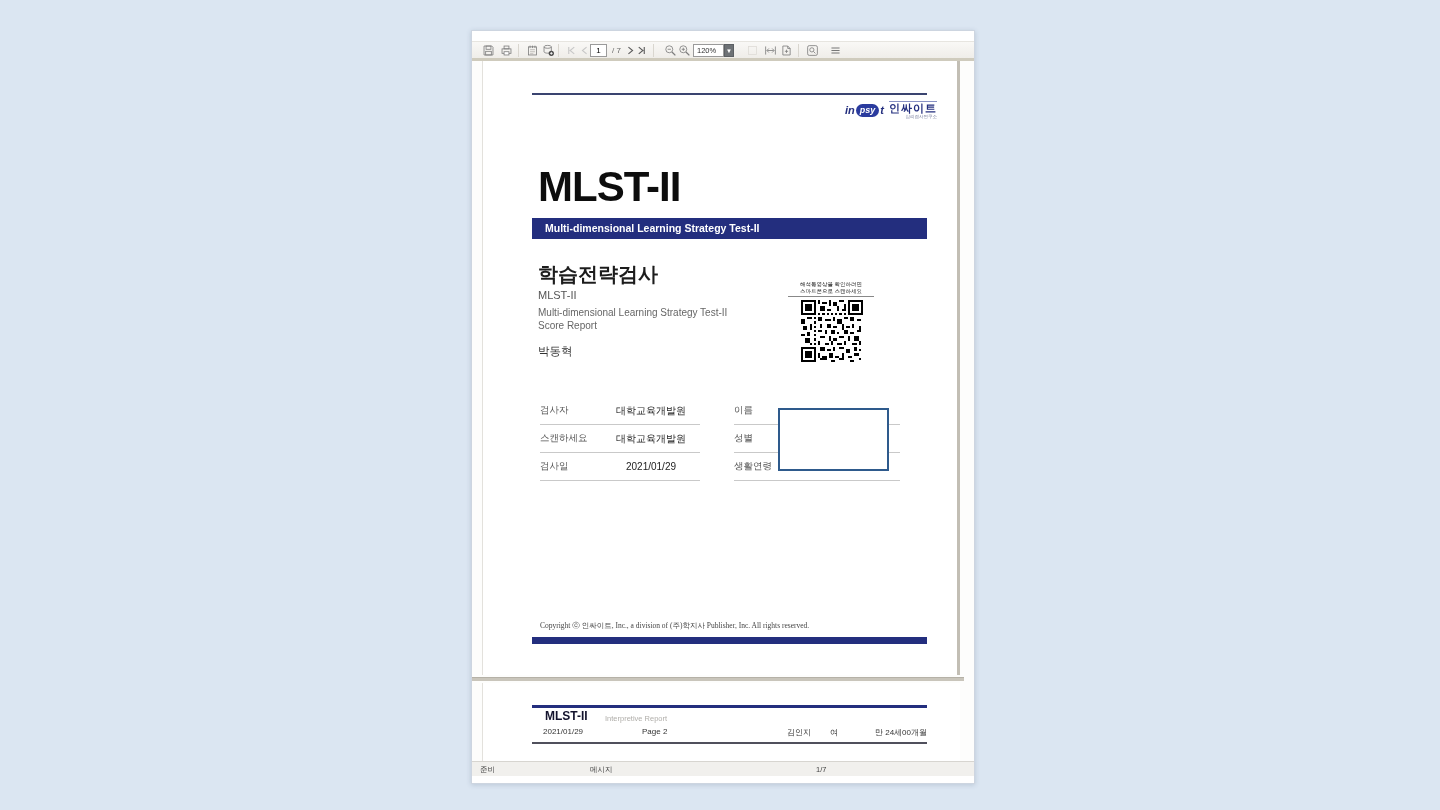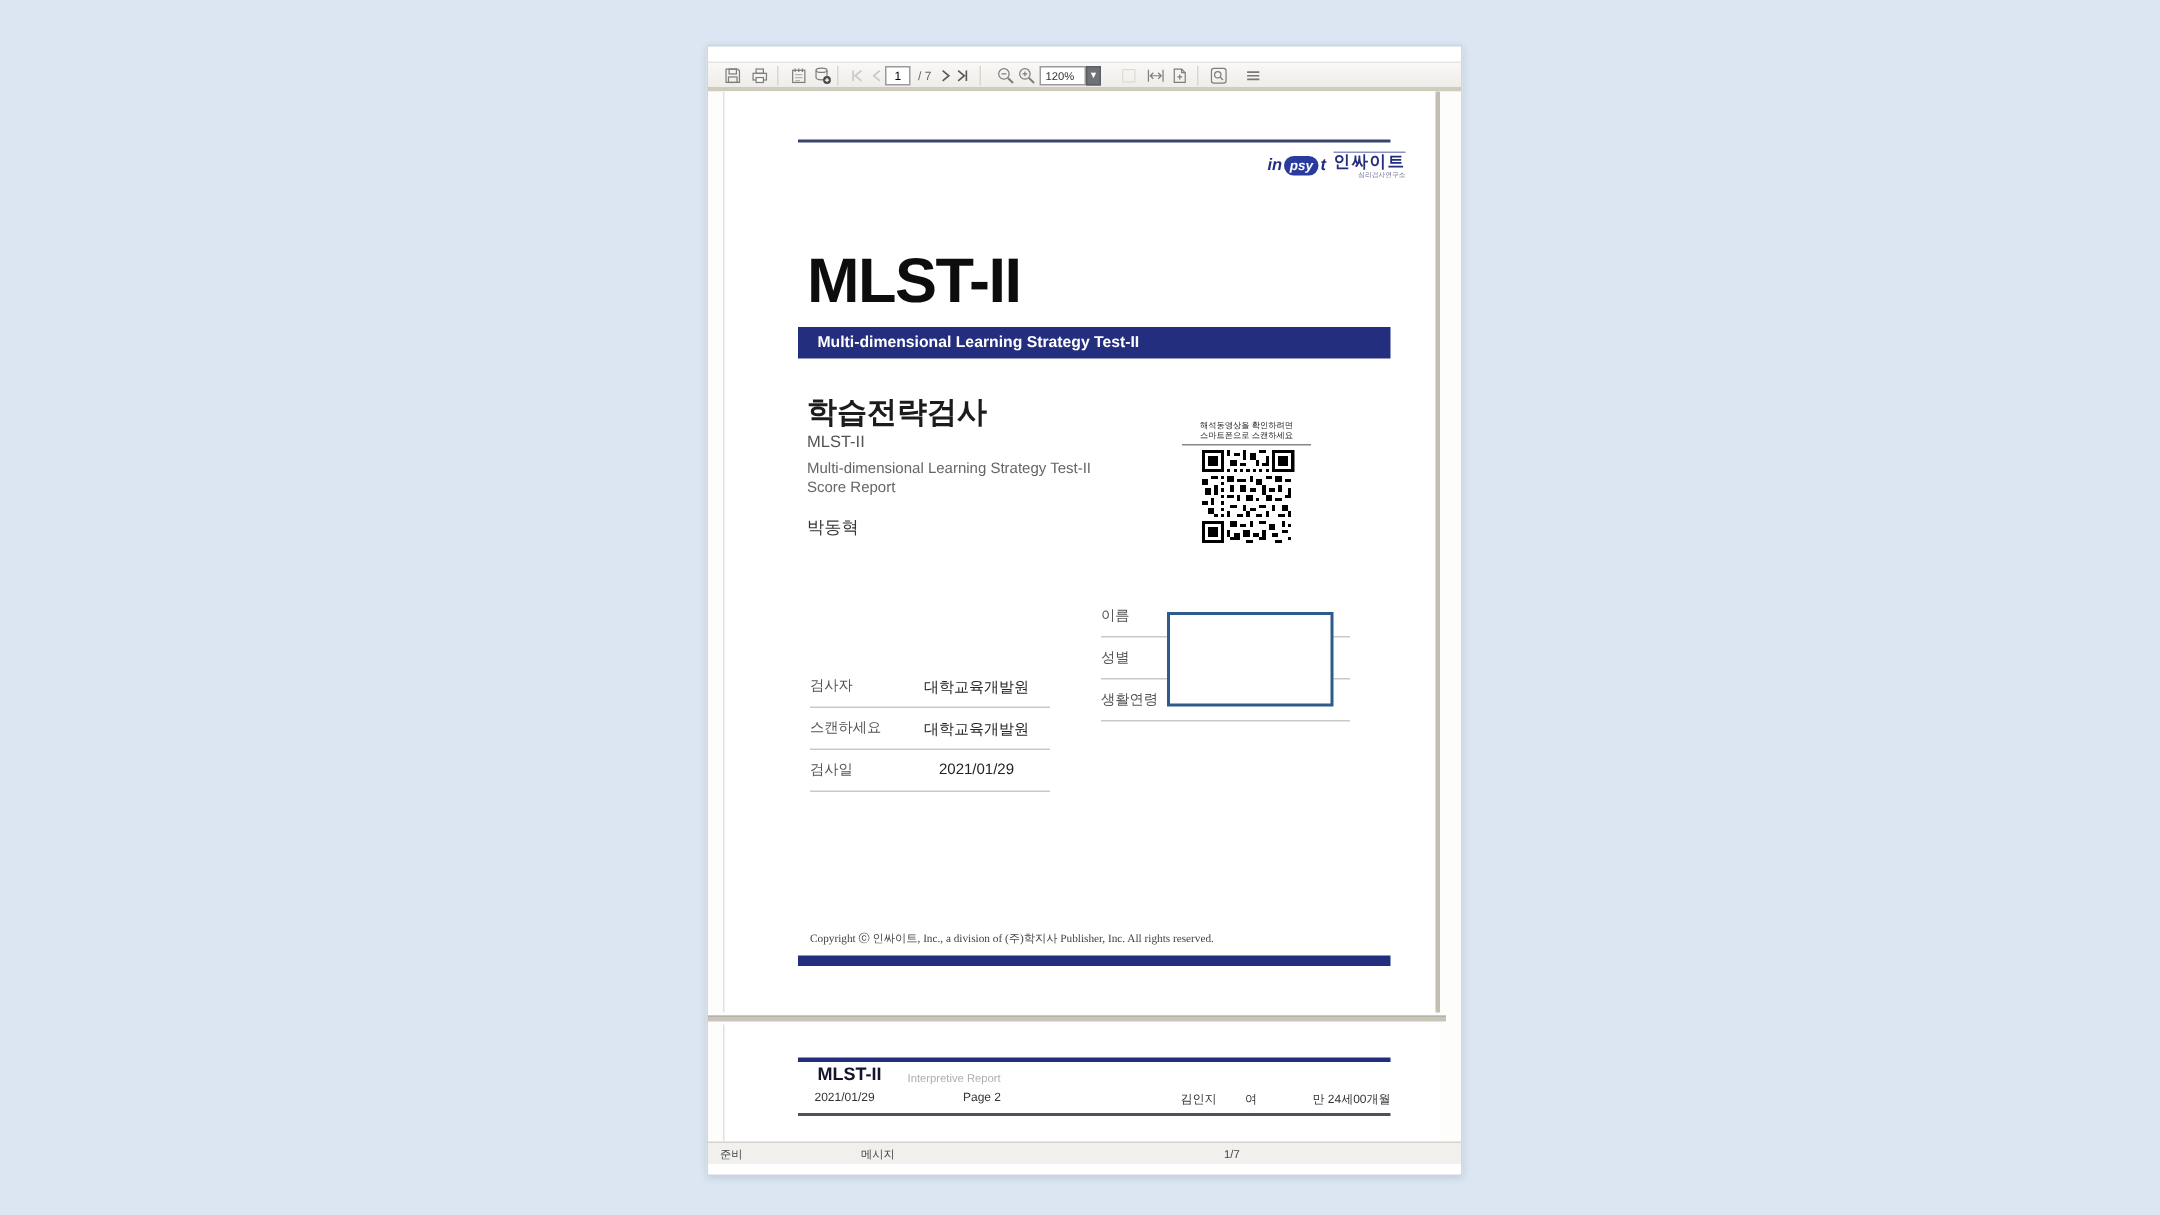--- a/index.html
+++ b/index.html
@@ -329,21 +329,21 @@
             <rect x="22" y="26" width="2" height="1"></rect>
             <rect x="25" y="25" width="2" height="1"></rect>
             <rect x="27" y="27" width="1" height="1"></rect>
           <rect x="9" y="27" width="3" height="1"></rect>
             <rect x="14" y="28" width="2" height="1"></rect>
             <rect x="18" y="27" width="2" height="1"></rect>
             <rect x="23" y="28" width="2" height="1"></rect>
         </g>
       </svg>
 
-      <div class="info-table" style="left:57px; width:160px;margin-top:47px;">
+      <div class="info-table" style="left:57px; width:160px;">
         <div class="info-row">
           <span class="info-label">검사자</span>
           <span class="info-value">대학교육개발원</span>
         </div>
         <div class="info-row">
           <span class="info-label">스캔하세요</span>
           <span class="info-value">대학교육개발원</span>
         </div>
         <div class="info-row">
           <span class="info-label">검사일</span>
@@ -384,16 +384,16 @@
         <span class="p2-name">김인지</span>
         <span class="p2-gender">여</span>
         <span class="p2-age">만 24세00개월</span>
       </div>
       <div class="p2-line"></div>
     </div>
   </div>
 
   <div class="statusbar">
     <span class="sb-item" style="left:8px">준비</span>
-    <span class="sb-item" style="left:102px">메시지</span>
+    <span class="sb-item" style="left:118px">메시지</span>
     <span class="sb-item" style="left:344px">1/7</span>
   </div>
 </div>
 
 </body></html>

